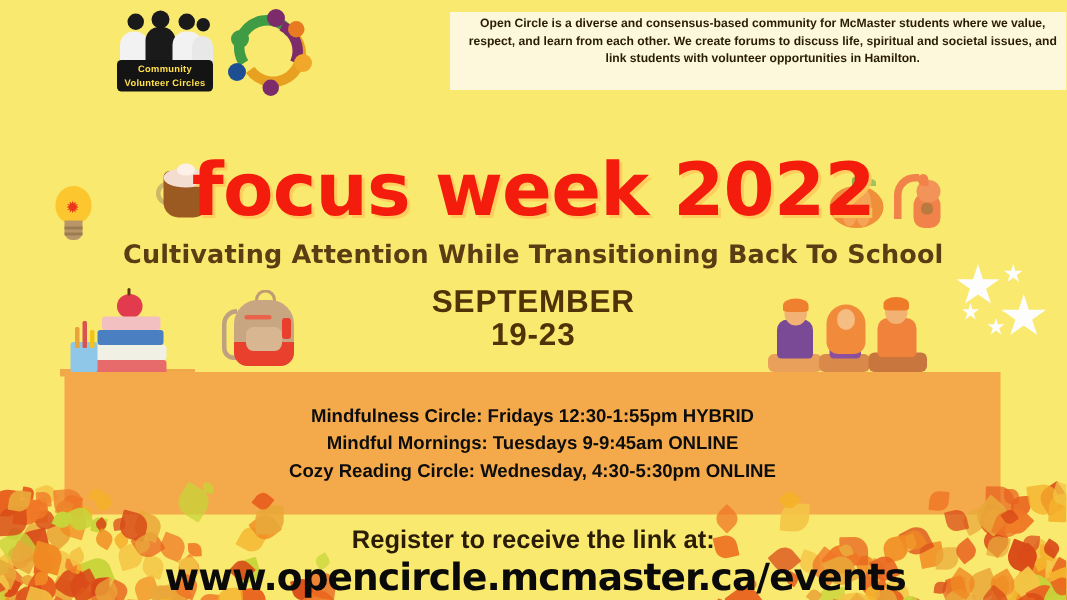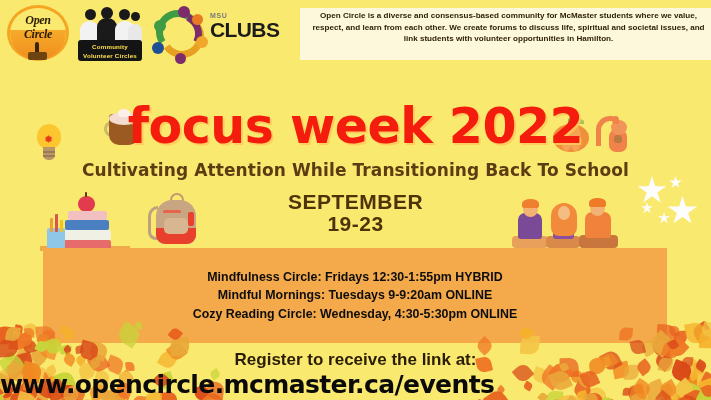--- a/index.html
+++ b/index.html
@@ -128,21 +128,21 @@
   }
 
   
   .register {
     position:absolute; left:0; top:350px; width:711px;
     text-align:center;
     font-size:17px; font-weight:bold; color:#2b1d05;
   }
   .url {
     position:absolute; left:0; top:370px; width:604px;
-    text-align:left;
+    text-align:right;
     font-size:25px; font-weight:bold; color:#0a0a0a;
     font-family:"DejaVu Sans", sans-serif;
     letter-spacing:-.6px;
   }
 
   
   .deco { position:absolute; pointer-events:none; }
 
   
   .bulb { left:34px; top:124px; width:30px; height:38px; }
@@ -318,28 +318,20 @@
     border-radius:50% 5% 50% 5%;
   }
 </style>
 </head>
 <body>
 
 <div id="poster">
 
   <div class="logo-bar">
 
-    <div class="oc-logo">
-      <div class="oc-ring"></div>
-      <div class="oc-arc"></div>
-      <div class="oc-txt1">Open</div>
-      <div class="oc-txt2">Circle</div>
-      <div class="oc-stem"></div>
-      <div class="oc-base"></div>
-    </div>
 
     <div class="cvc-logo">
       <div class="cvc-people">
         <div class="cvc-head" style="left:7px;top:4px;width:11px;height:11px;background:#1a1a1a;"></div>
         <div class="cvc-p" style="left:2px;width:19px;height:22px;background:#f2f2f2;"></div>
         <div class="cvc-head" style="left:23px;top:2px;width:12px;height:12px;background:#1a1a1a;"></div>
         <div class="cvc-p" style="left:19px;width:20px;height:25px;background:#1a1a1a;"></div>
         <div class="cvc-head" style="left:41px;top:4px;width:11px;height:11px;background:#1a1a1a;"></div>
         <div class="cvc-p" style="left:37px;width:20px;height:22px;background:#f2f2f2;"></div>
         <div class="cvc-head" style="left:53px;top:7px;width:9px;height:9px;background:#1a1a1a;"></div>
@@ -355,24 +347,20 @@
       <div class="msu-swoosh" style="left:6px;top:4px;width:44px;height:44px;border-width:7px;border-top-color:#3f9c45;border-left-color:#3f9c45;transform:rotate(12deg);"></div>
       <div class="msu-swoosh" style="left:10px;top:8px;width:44px;height:44px;border-width:7px;border-bottom-color:#e8a020;border-right-color:#e8a020;transform:rotate(10deg);"></div>
       <div class="msu-swoosh" style="left:8px;top:6px;width:44px;height:44px;border-width:7px;border-top-color:#7d2c6b;transform:rotate(70deg);"></div>
       <div class="msu-dot" style="left:28px;top:0px;width:12px;height:12px;background:#7d2c6b;"></div>
       <div class="msu-dot" style="left:4px;top:14px;width:12px;height:12px;background:#3f9c45;"></div>
       <div class="msu-dot" style="left:2px;top:36px;width:12px;height:12px;background:#1f4f93;"></div>
       <div class="msu-dot" style="left:25px;top:47px;width:11px;height:11px;background:#7d2c6b;"></div>
       <div class="msu-dot" style="left:46px;top:30px;width:12px;height:12px;background:#f0a72a;"></div>
       <div class="msu-dot" style="left:42px;top:8px;width:11px;height:11px;background:#e87a22;"></div>
     </div>
-    <div class="msu-text">
-      <div class="msu-small">MSU</div>
-      <div class="msu-big">CLUBS</div>
-    </div>
 
     <div class="desc-box">
       <div class="desc-text">Open Circle is a diverse and consensus-based community for McMaster students where we value, respect, and learn from each other. We create forums to discuss life, spiritual and societal issues, and link students with volunteer opportunities in Hamilton.</div>
     </div>
   </div>
 
   <div class="deco bulb">
     <div class="bulb-glass"></div>
     <div class="bulb-fil">✹</div>
     <div class="bulb-base"></div>
@@ -458,21 +446,21 @@
     <div class="star st5"></div>
   </div>
 
   <div class="focus-week">focus week 2022</div>
   <div class="subtitle">Cultivating Attention While Transitioning Back To School</div>
   <div class="month">SEPTEMBER</div>
   <div class="dates">19-23</div>
 
   <div class="sched-panel">
     <div class="sched-line">Mindfulness Circle: Fridays 12:30-1:55pm HYBRID</div>
-    <div class="sched-line">Mindful Mornings: Tuesdays 9-9:20am ONLINE</div>
+    <div class="sched-line">Mindful Mornings: Tuesdays 9-9:45am ONLINE</div>
     <div class="sched-line">Cozy Reading Circle: Wednesday, 4:30-5:30pm ONLINE</div>
   </div>
 
   <div class="deco leaves leaves-l" id="leaves-left">
       <div class="leaf" style="left:125.0px;top:50.3px;width:14.1px;height:14.1px;background:#ef7726;transform:rotate(318deg);opacity:0.76;"></div>
       <div class="leaf" style="left:0.2px;top:55.8px;width:11.0px;height:11.0px;background:#e9a83a;transform:rotate(128deg);opacity:0.84;"></div>
       <div class="leaf" style="left:36.5px;top:45.4px;width:17.2px;height:17.2px;background:#f3c445;transform:rotate(105deg);opacity:0.82;"></div>
       <div class="leaf" style="left:1.5px;top:53.0px;width:10.3px;height:10.3px;background:#f08a22;transform:rotate(300deg);opacity:0.75;"></div>
       <div class="leaf" style="left:112.9px;top:34.8px;width:15.7px;height:15.7px;background:#ef7726;transform:rotate(292deg);opacity:0.75;"></div>
       <div class="leaf" style="left:65.8px;top:3.6px;width:8.0px;height:8.0px;background:#f5b12c;transform:rotate(205deg);opacity:0.92;"></div>

